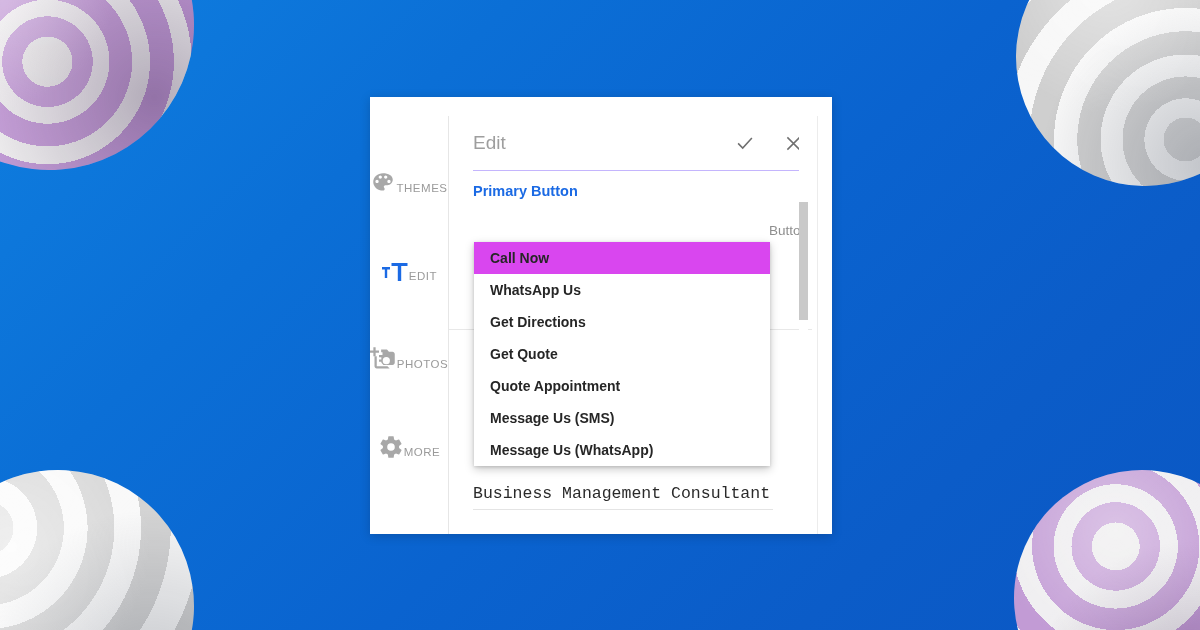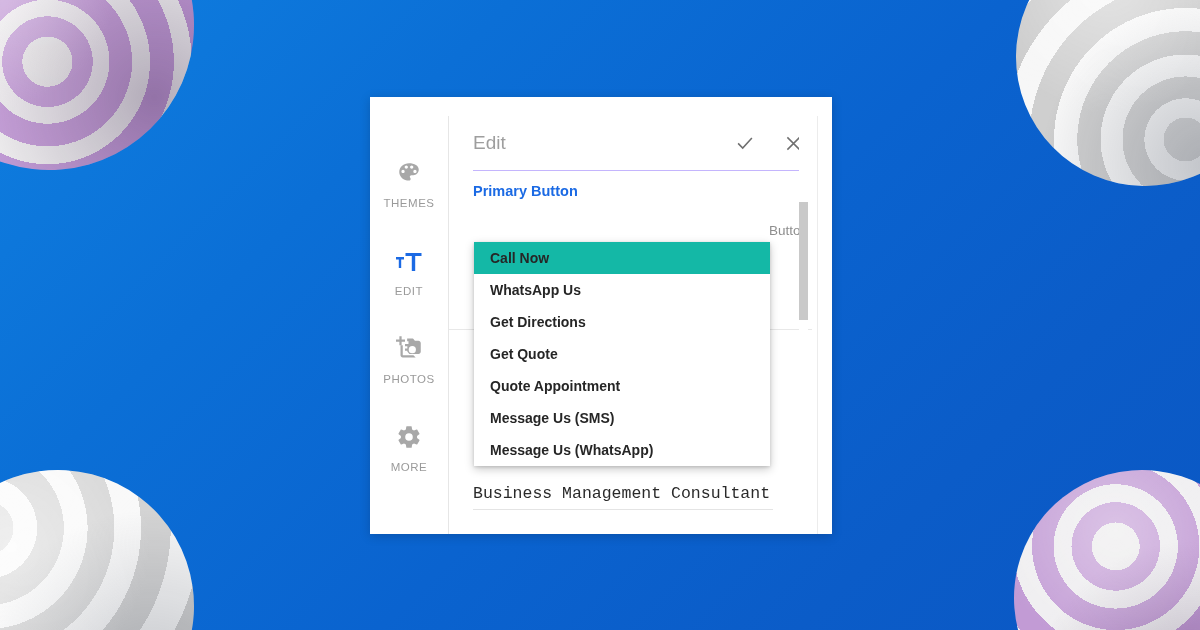--- a/index.html
+++ b/index.html
@@ -125,21 +125,21 @@
   #card-body { display: flex; height: 418px; }
 
   
   #sidebar {
     width: 79px; flex: 0 0 79px;
     background: #ffffff;
     border-right: 1px solid #e6e6e6;
     padding-top: 23px;
   }
   .nav-item {
-    display: flex; flex-direction: column;
+    display: flex; flex-direction: row;
     align-items: center; justify-content: center;
     height: 88px; cursor: pointer;
   }
   .nav-icon { height: 30px; display:flex; align-items:center; justify-content:center; }
   .nav-icon svg { display:block; }
   .nav-label {
     margin-top: 9px;
     font-size: 11.5px; letter-spacing: .55px;
     color: #9a9a9a;
     font-family: "Liberation Sans", sans-serif;
@@ -237,21 +237,21 @@
   }
   .menu-item {
     height: 32px;
     display: flex; align-items: center;
     padding: 0 16px;
     font-size: 14px; font-weight: bold;
     color: #262626;
     font-family: "Liberation Sans", sans-serif;
     cursor: pointer;
   }
-  .menu-item.selected { background: #14b8a6; }
+  .menu-item.selected { background: #d946ef; }
 </style>
 </head>
 <body>
 
 <div id="stage">
 
   <div class="sphere" id="sphere-tl">
     <div class="rings"></div>
     <div class="shade"></div>
   </div>

